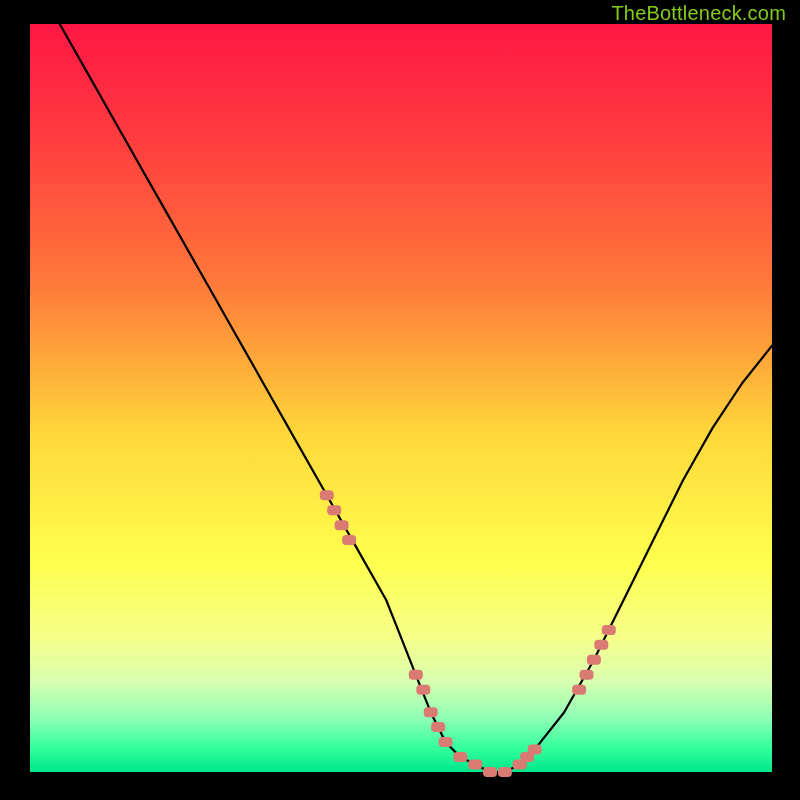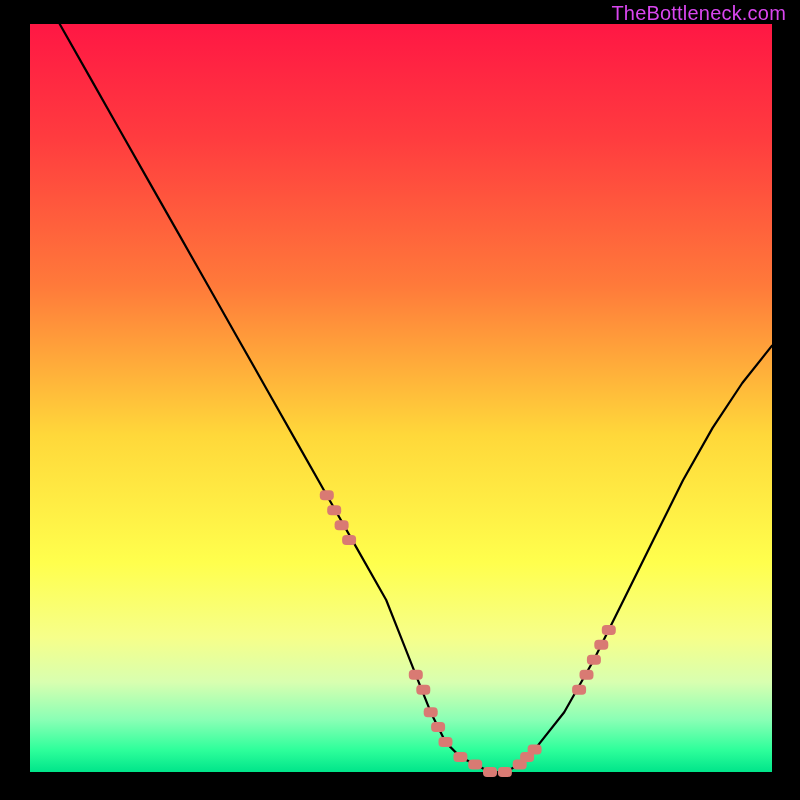--- a/index.html
+++ b/index.html
@@ -13,21 +13,21 @@
   }
   .stage {
     position: relative;
     width: 800px;
     height: 800px;
   }
   .watermark {
     position: absolute;
     top: 2px;
     right: 14px;
-    color: #d946ef;
+    color: #84cc16;
     font-size: 20px;
     font-weight: 500;
     letter-spacing: 0.2px;
     z-index: 10;
   }
   svg {
     display: block;
   }
 </style>
 </head>

